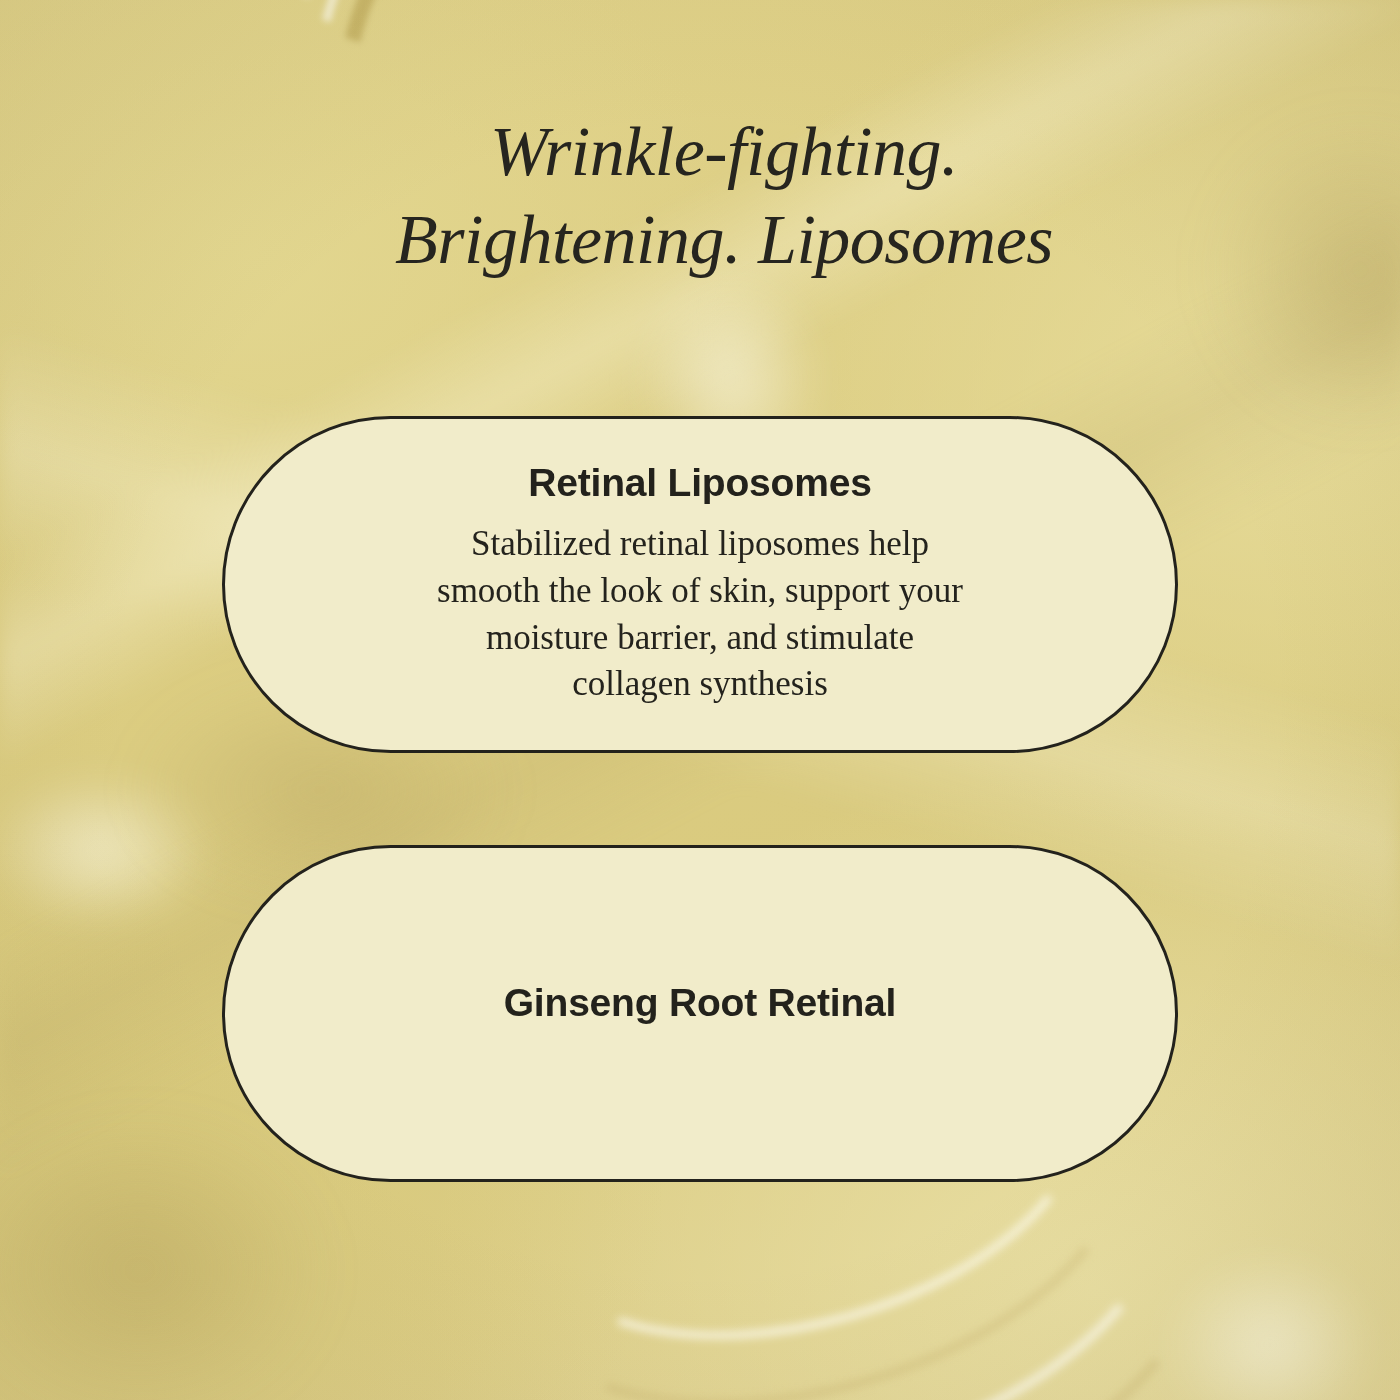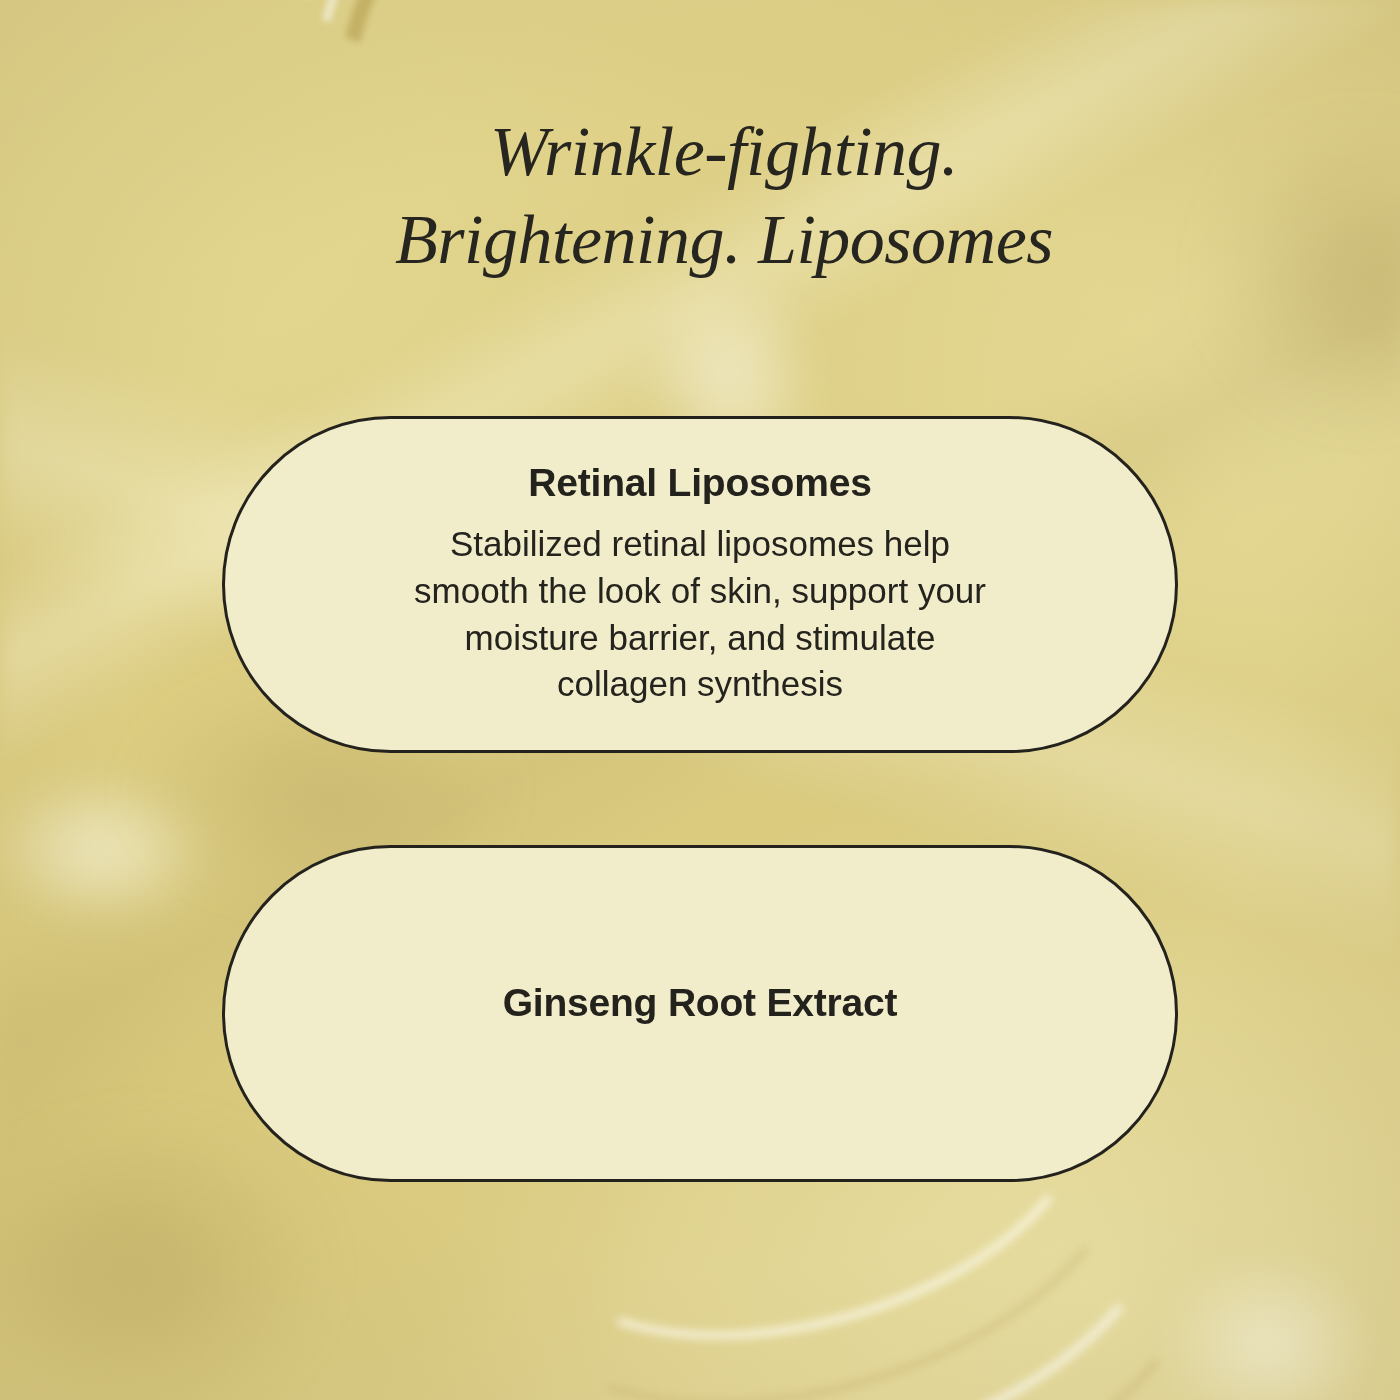--- a/index.html
+++ b/index.html
@@ -117,21 +117,21 @@
   .card-title{
     font-family:"Liberation Sans", sans-serif;
     font-weight:700;
     font-size:39px;
     letter-spacing:-0.2px;
     color:#23221c;
     text-align:center;
     margin:0 0 16px 0;
   }
   .card-body{
-    font-family:Liberation Sans, sans-serif;
+    font-family:Liberation Serif, serif;
     font-weight:400;
     font-size:35px;
     line-height:1.34;
     color:#24231d;
     text-align:center;
     margin:0;
     max-width:640px;
     white-space:pre-line;
   }
   #card-2 .card-title{margin-bottom:22px;}
@@ -193,17 +193,17 @@
 
     <div class="card" id="card-1">
       <h2 class="card-title">Retinal Liposomes</h2>
       <p class="card-body">Stabilized retinal liposomes help
 smooth the look of skin, support your
 moisture barrier, and stimulate
 collagen synthesis</p>
     </div>
 
     <div class="card" id="card-2">
-      <h2 class="card-title">Ginseng Root Extract</h2>
+      <h2 class="card-title">Ginseng Root Retinal</h2>
     </div>
 
   </div>
 </div>
 
 </body></html>

